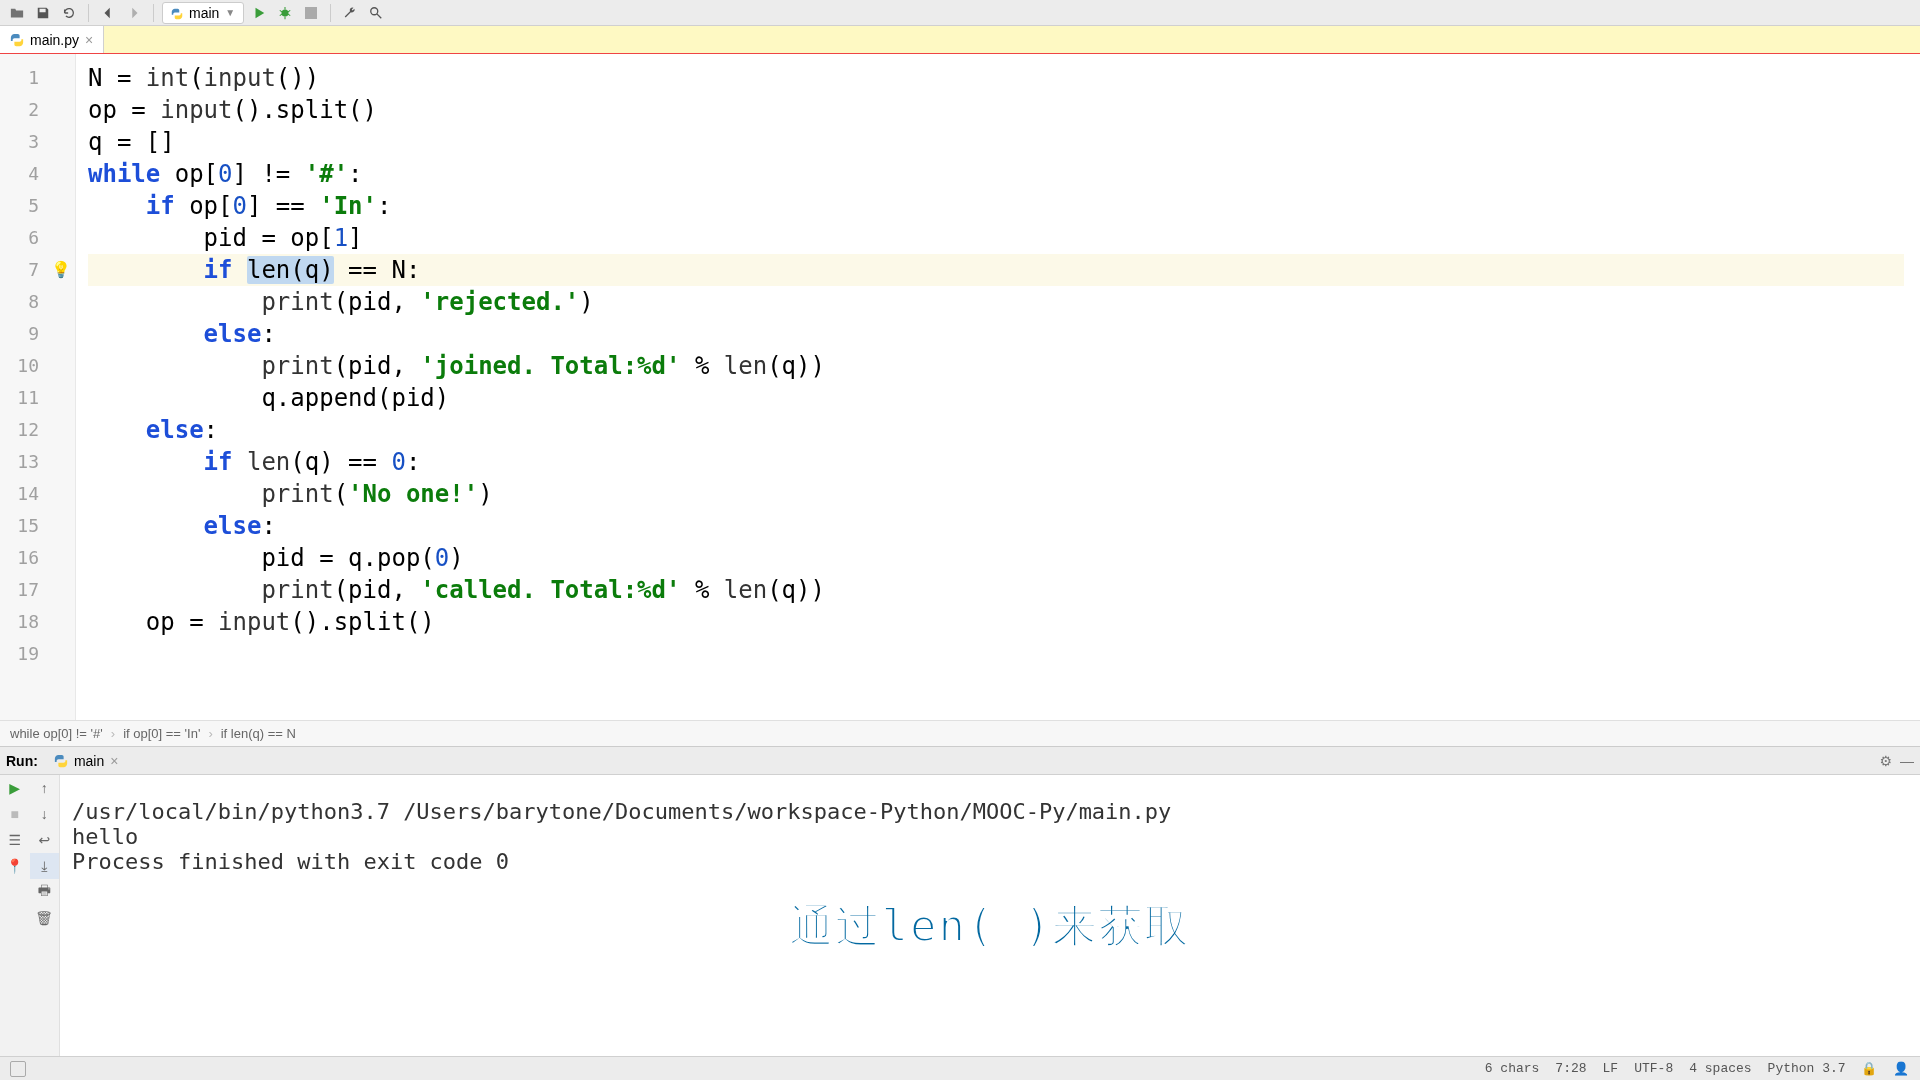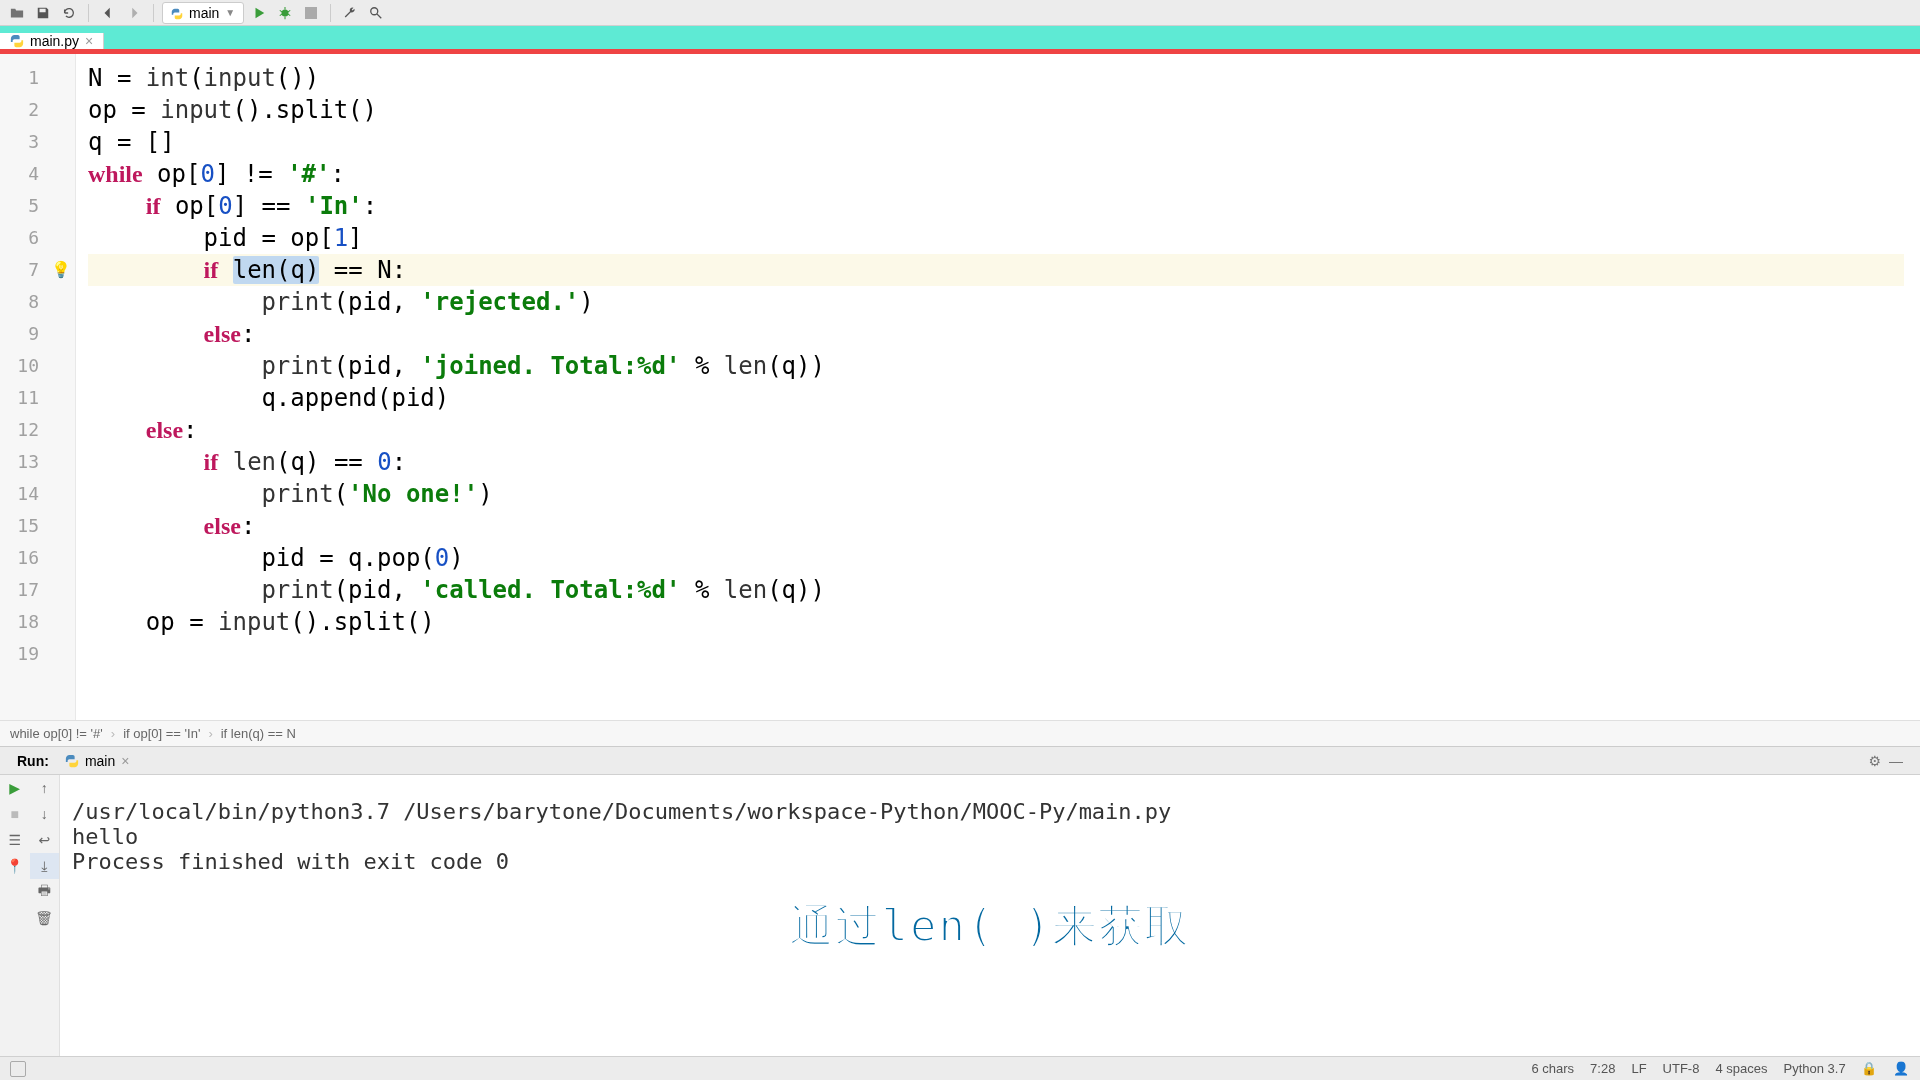--- a/index.html
+++ b/index.html
@@ -38,24 +38,23 @@
     height: 22px;
   }
   .run-config .pyicon { width: 12px; height: 12px; }
   .run-btn { color: #3a9d3a; }
   .bug-btn { color: #3a9d3a; }
   .stop-btn { color: #aaa; }
   .wrench-btn, .search-btn { color: #555; }
   
   .tabs {
     height: 28px;
-    background: #5eead4;
+    background: #fef9c3;
     display: flex;
-    border-bottom: 5px solid #ef4444;
-    align-items: flex-end;
+    border-bottom: 1px solid #ef4444;
   }
   .tab {
     display: flex; align-items: center; gap: 6px;
     padding: 0 10px;
     background: #fff;
     border-right: 1px solid #d0d0d0;
     font-size: 14px;
   }
   .pyicon {
     width: 14px; height: 14px;
@@ -101,21 +100,21 @@
     font-family: "Menlo","Consolas",monospace;
     font-size: 24px;
     position: relative;
   }
   .codeline {
     height: 32px;
     line-height: 32px;
     white-space: pre;
   }
   .hl-line { background: #fcf9e8; }
-  .kw { color: #be185d; font-weight: bold; font-family: Liberation Serif, serif; }
+  .kw { color: #1d4ed8; font-weight: bold; }
   .fn { color: #333; }
   .str { color: #0b7c0b; font-weight: bold; }
   .num { color: #1750c4; }
   .sel { background: #c0d8f0; border-radius: 2px; }
   
   .breadcrumb {
     height: 26px;
     background: #f7f7f7;
     border-top: 1px solid #e0e0e0;
     display: flex; align-items: center;
@@ -131,21 +130,21 @@
     display: flex;
     flex-direction: column;
     border-top: 1px solid #ccc;
     background: #fff;
   }
   .run-header {
     height: 28px;
     background: #ececec;
     border-bottom: 1px solid #d0d0d0;
     display: flex; align-items: center;
-    padding: 0 17px;
+    padding: 0 6px;
     gap: 8px;
     font-size: 14px;
   }
   .run-label { font-weight: bold; }
   .run-main { display: flex; align-items: center; gap: 6px; padding: 2px 8px;}
   .run-header-spacer { flex: 1; }
   .gear { color: #777; cursor: pointer; }
   .run-body { flex: 1; display: flex; }
   .run-side {
     width: 60px;
@@ -215,21 +214,21 @@
     white-space: nowrap;
   }
   
   .statusbar {
     height: 24px;
     background: #ececec;
     border-top: 1px solid #d0d0d0;
     display: flex; align-items: center; justify-content: flex-end;
     gap: 16px;
     padding: 0 10px;
-    font-size: 13px; color: #555;
+    font-size: 13px; color: #555; font-family: Liberation Mono, monospace;
   }
   .statusbar .sb-left { margin-right:auto; width: 16px; height:16px; border:1px solid #aaa; border-radius:2px;}
   .lock { color:#888; }
 </style>
 </head>
 <body>
 
 <div class="toolbar">
   <div class="tb-btn">
       <svg width="14" height="14" viewBox="0 0 16 16">

